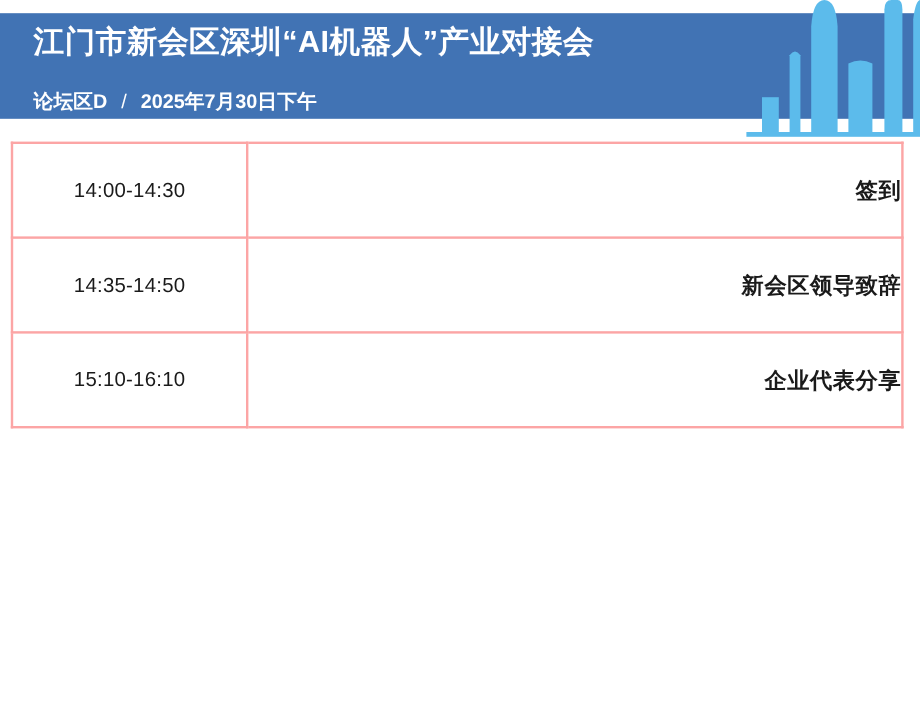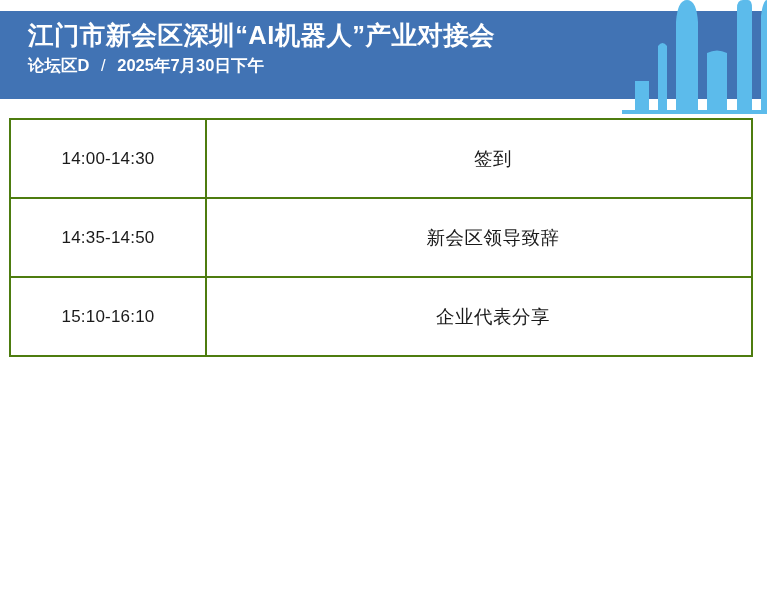--- a/index.html
+++ b/index.html
@@ -49,21 +49,21 @@
     line-height: 34px;
     white-space: nowrap;
   }
 
   .subtitle {
     color: #ffffff;
     font-size: 16.5px;
     font-weight: bold;
     line-height: 26px;
     white-space: nowrap;
-    margin-top: 0;
+    margin-top: 20px;
   }
   .subtitle .sep {
     display: inline-block;
     padding: 0 7px;
     font-weight: normal;
   }
 
   
   .skyline {
     position: absolute;
@@ -78,39 +78,39 @@
   .agenda-table {
     position: absolute;
     left: 9px;
     top: 118px;
     width: 744px;
     border-collapse: collapse;
     table-layout: fixed;
     background: #ffffff;
   }
   .agenda-table td {
-    border: 2px solid #4d7c0f;
+    border: 2px solid #fca5a5;
     padding: 0;
     height: 77px;
     vertical-align: middle;
     background: #ffffff;
   }
   .col-time {
     width: 194px;
     text-align: center;
     color: #1a1a1a;
     font-size: 17px;
     font-weight: normal;
     letter-spacing: 0.2px;
   }
   .col-topic {
-    text-align: center;
+    text-align: right;
     color: #1a1a1a;
     font-size: 18.5px;
-    font-weight: normal;
+    font-weight: bold;
     padding-left: 28px !important;
     letter-spacing: 0.5px;
   }
 </style>
 </head>
 <body>
 
 <div class="page">
 
   <div class="header">

